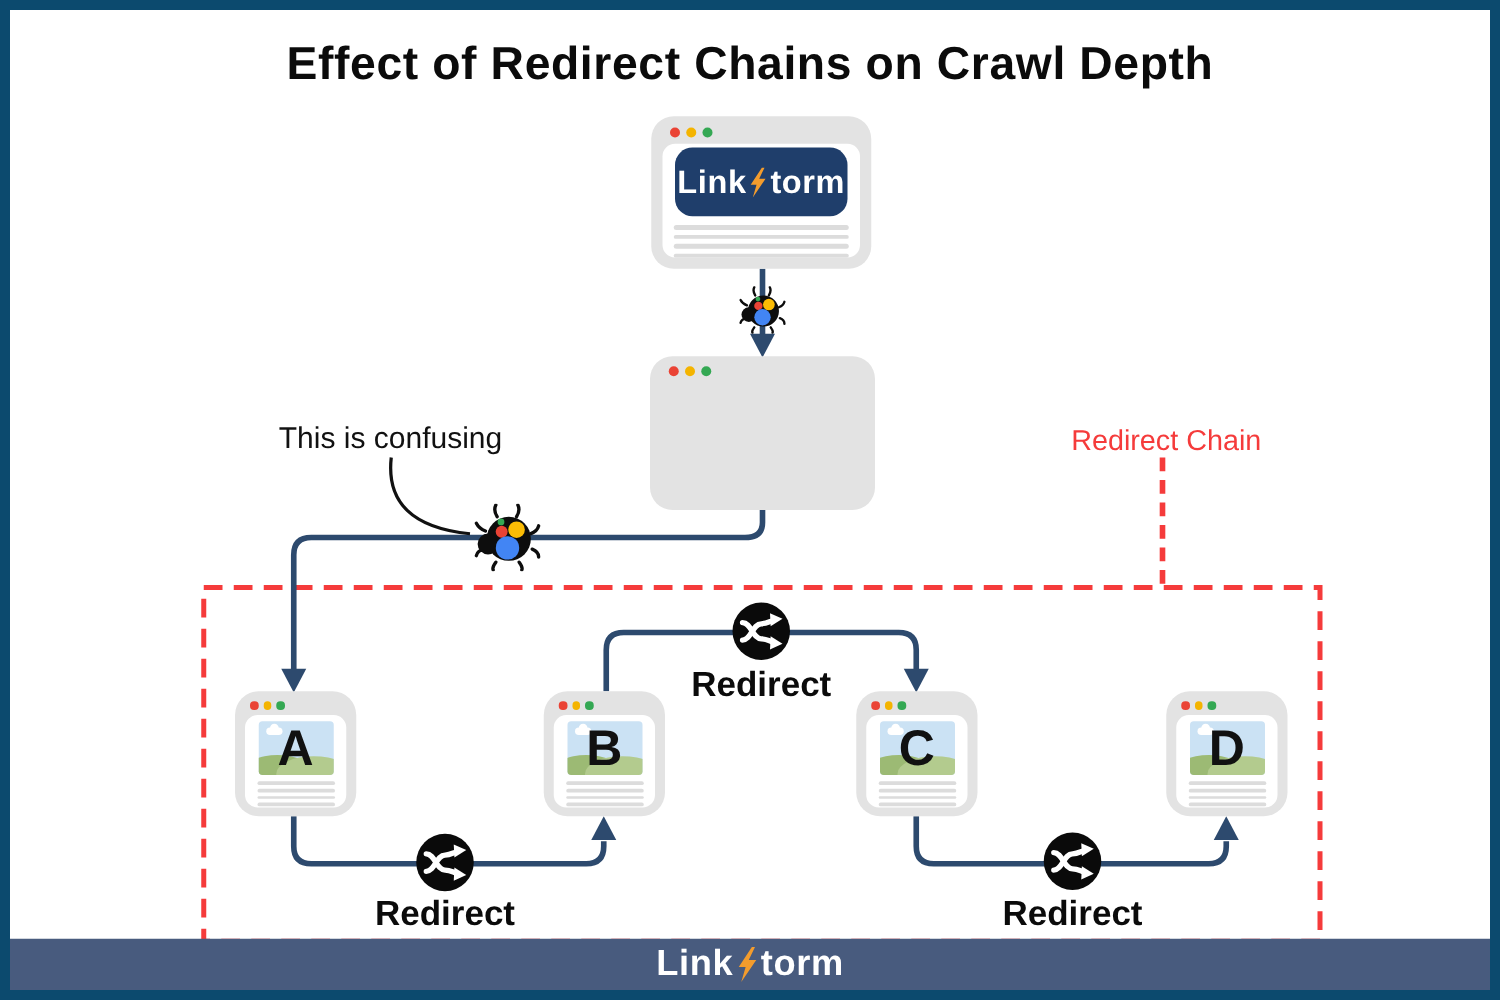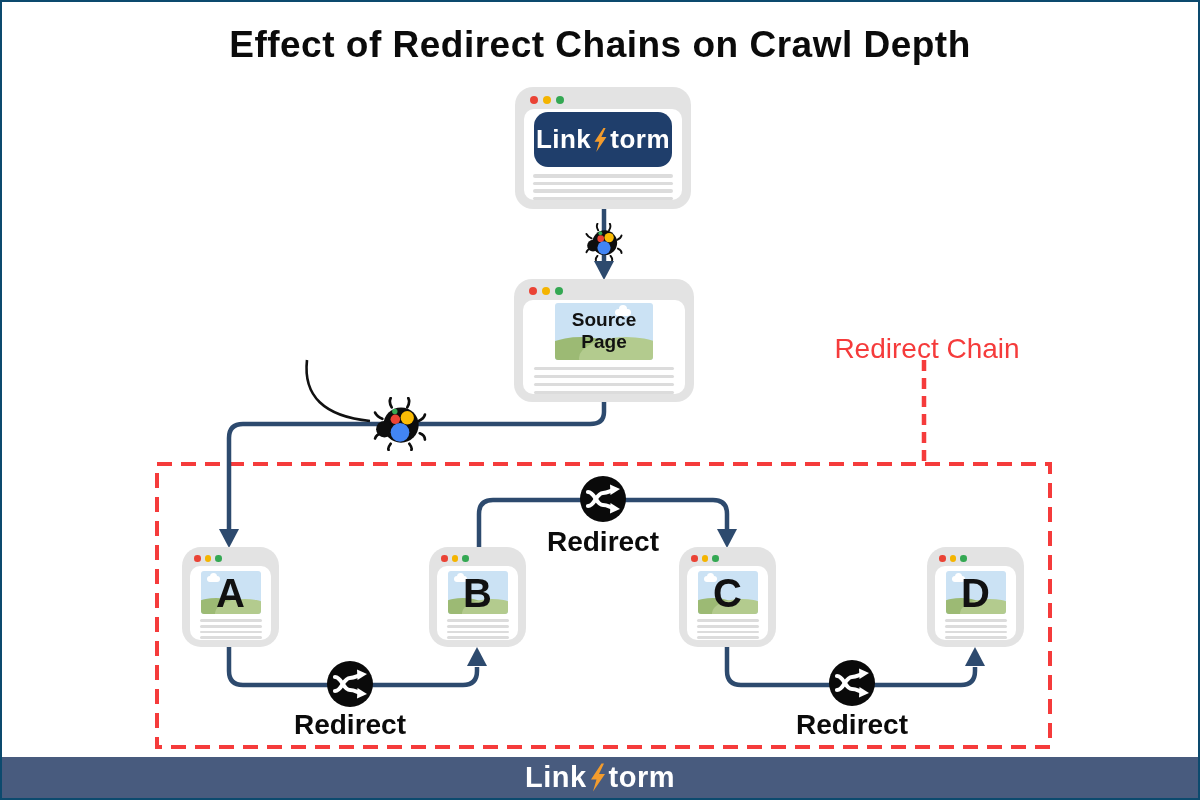--- a/index.html
+++ b/index.html
@@ -1,18 +1,18 @@
 <!DOCTYPE html>
 <html><head>
 <meta charset="utf-8">
 <style>
   html,body{margin:0;padding:0;background:#888;}
   #canvas{
     position:relative;width:1200px;height:800px;background:#ffffff;
-    border:2px solid #0c4a6e;box-sizing:border-box;overflow:hidden;
+    border:8px solid #0c4a6e;box-sizing:border-box;overflow:hidden;
     font-family:"Liberation Sans",sans-serif;
   }
   
   .title{
     position:absolute;top:22px;left:0;width:100%;text-align:center;
     font-size:37px;font-weight:800;color:#0b0b0b;letter-spacing:.5px;
   }
   
   #wires{position:absolute;left:0;top:0;width:1200px;height:800px;z-index:1;}
   
@@ -65,21 +65,21 @@
   .page-win .hill.h-right{width:60px;height:28px;bottom:-13px;right:-14px;background:#b3cb8e;}
   .page-win .cloud{top:5px;left:6px;width:13px;height:6px;}
   .page-win .cloud::after{top:-3px;left:3px;width:7px;height:7px;}
   .page-letter{position:relative;z-index:2;font-weight:800;font-size:40px;color:#111;line-height:1;}
   .page-win .txt-lines{margin-top:5px;gap:3px;}
   .page-win .txt-lines i{width:62px;height:2.8px;}
   
   .float-icon{position:absolute;z-index:3;}
   
   .annot-label{position:absolute;z-index:3;font-size:24px;font-weight:500;color:#111;}
-  .chain-label{position:absolute;z-index:3;font-size:28px;font-weight:500;color:#f53b3b;
+  .chain-label{position:absolute;z-index:3;font-size:23px;font-weight:500;color:#f53b3b;
                transform:translateX(-50%);white-space:nowrap;}
   .redirect-label{position:absolute;z-index:3;font-size:28px;font-weight:800;color:#0b0b0b;
                   transform:translateX(-50%);white-space:nowrap;}
   
   .footer{position:absolute;left:0;right:0;bottom:0;height:41px;background:#485b7e;z-index:4;
           display:flex;align-items:center;justify-content:center;
           color:#fff;font-weight:800;font-size:29px;letter-spacing:.5px;}
   .footer .bolt{width:20px;height:33px;}
 </style>
 </head>
@@ -153,36 +153,23 @@
     <circle cx="33" cy="20" r="6.4" fill="#fbbc05"></circle>
     <circle cx="26" cy="34" r="9" fill="#4285f4"></circle>
   </svg>
 
   <div class="browser-win win-source">
     <div class="win-dots">
       <span class="dot red"></span>
       <span class="dot yellow"></span>
       <span class="dot green"></span>
     </div>
-    <div class="win-body">
-      <div class="thumb">
-        <span class="cloud"></span>
-        <span class="hill h-left"></span>
-        <span class="hill h-right"></span>
-        <span class="source-label">Source Page</span>
-      </div>
-      <div class="txt-lines">
-          <i></i>
-          <i></i>
-          <i></i>
-          <i></i>
-        </div>
-    </div>
-  </div>
-
+  </div>
+
+  <div class="annot-label" style="left:215px;top:329px">This is confusing</div>
 
   <svg class="float-icon" style="left:371px;top:395px;width:54px;height:54px" viewBox="0 0 52 52">
     <g stroke="#0d0d0d" stroke-width="2.6" stroke-linecap="round" fill="none">
       <path d="M18 10 Q15 5 17 1"></path>
         <path d="M33 10 Q36 5 34 1"></path>
       <path d="M9 21 Q4 19 2 15"></path>
         <path d="M44 23 Q49 21 50 17"></path>
       <path d="M8 35 Q3 36 2 40"></path>
         <path d="M45 35 Q50 37 50 41"></path>
       <path d="M17 45 Q14 49 15 51"></path>

